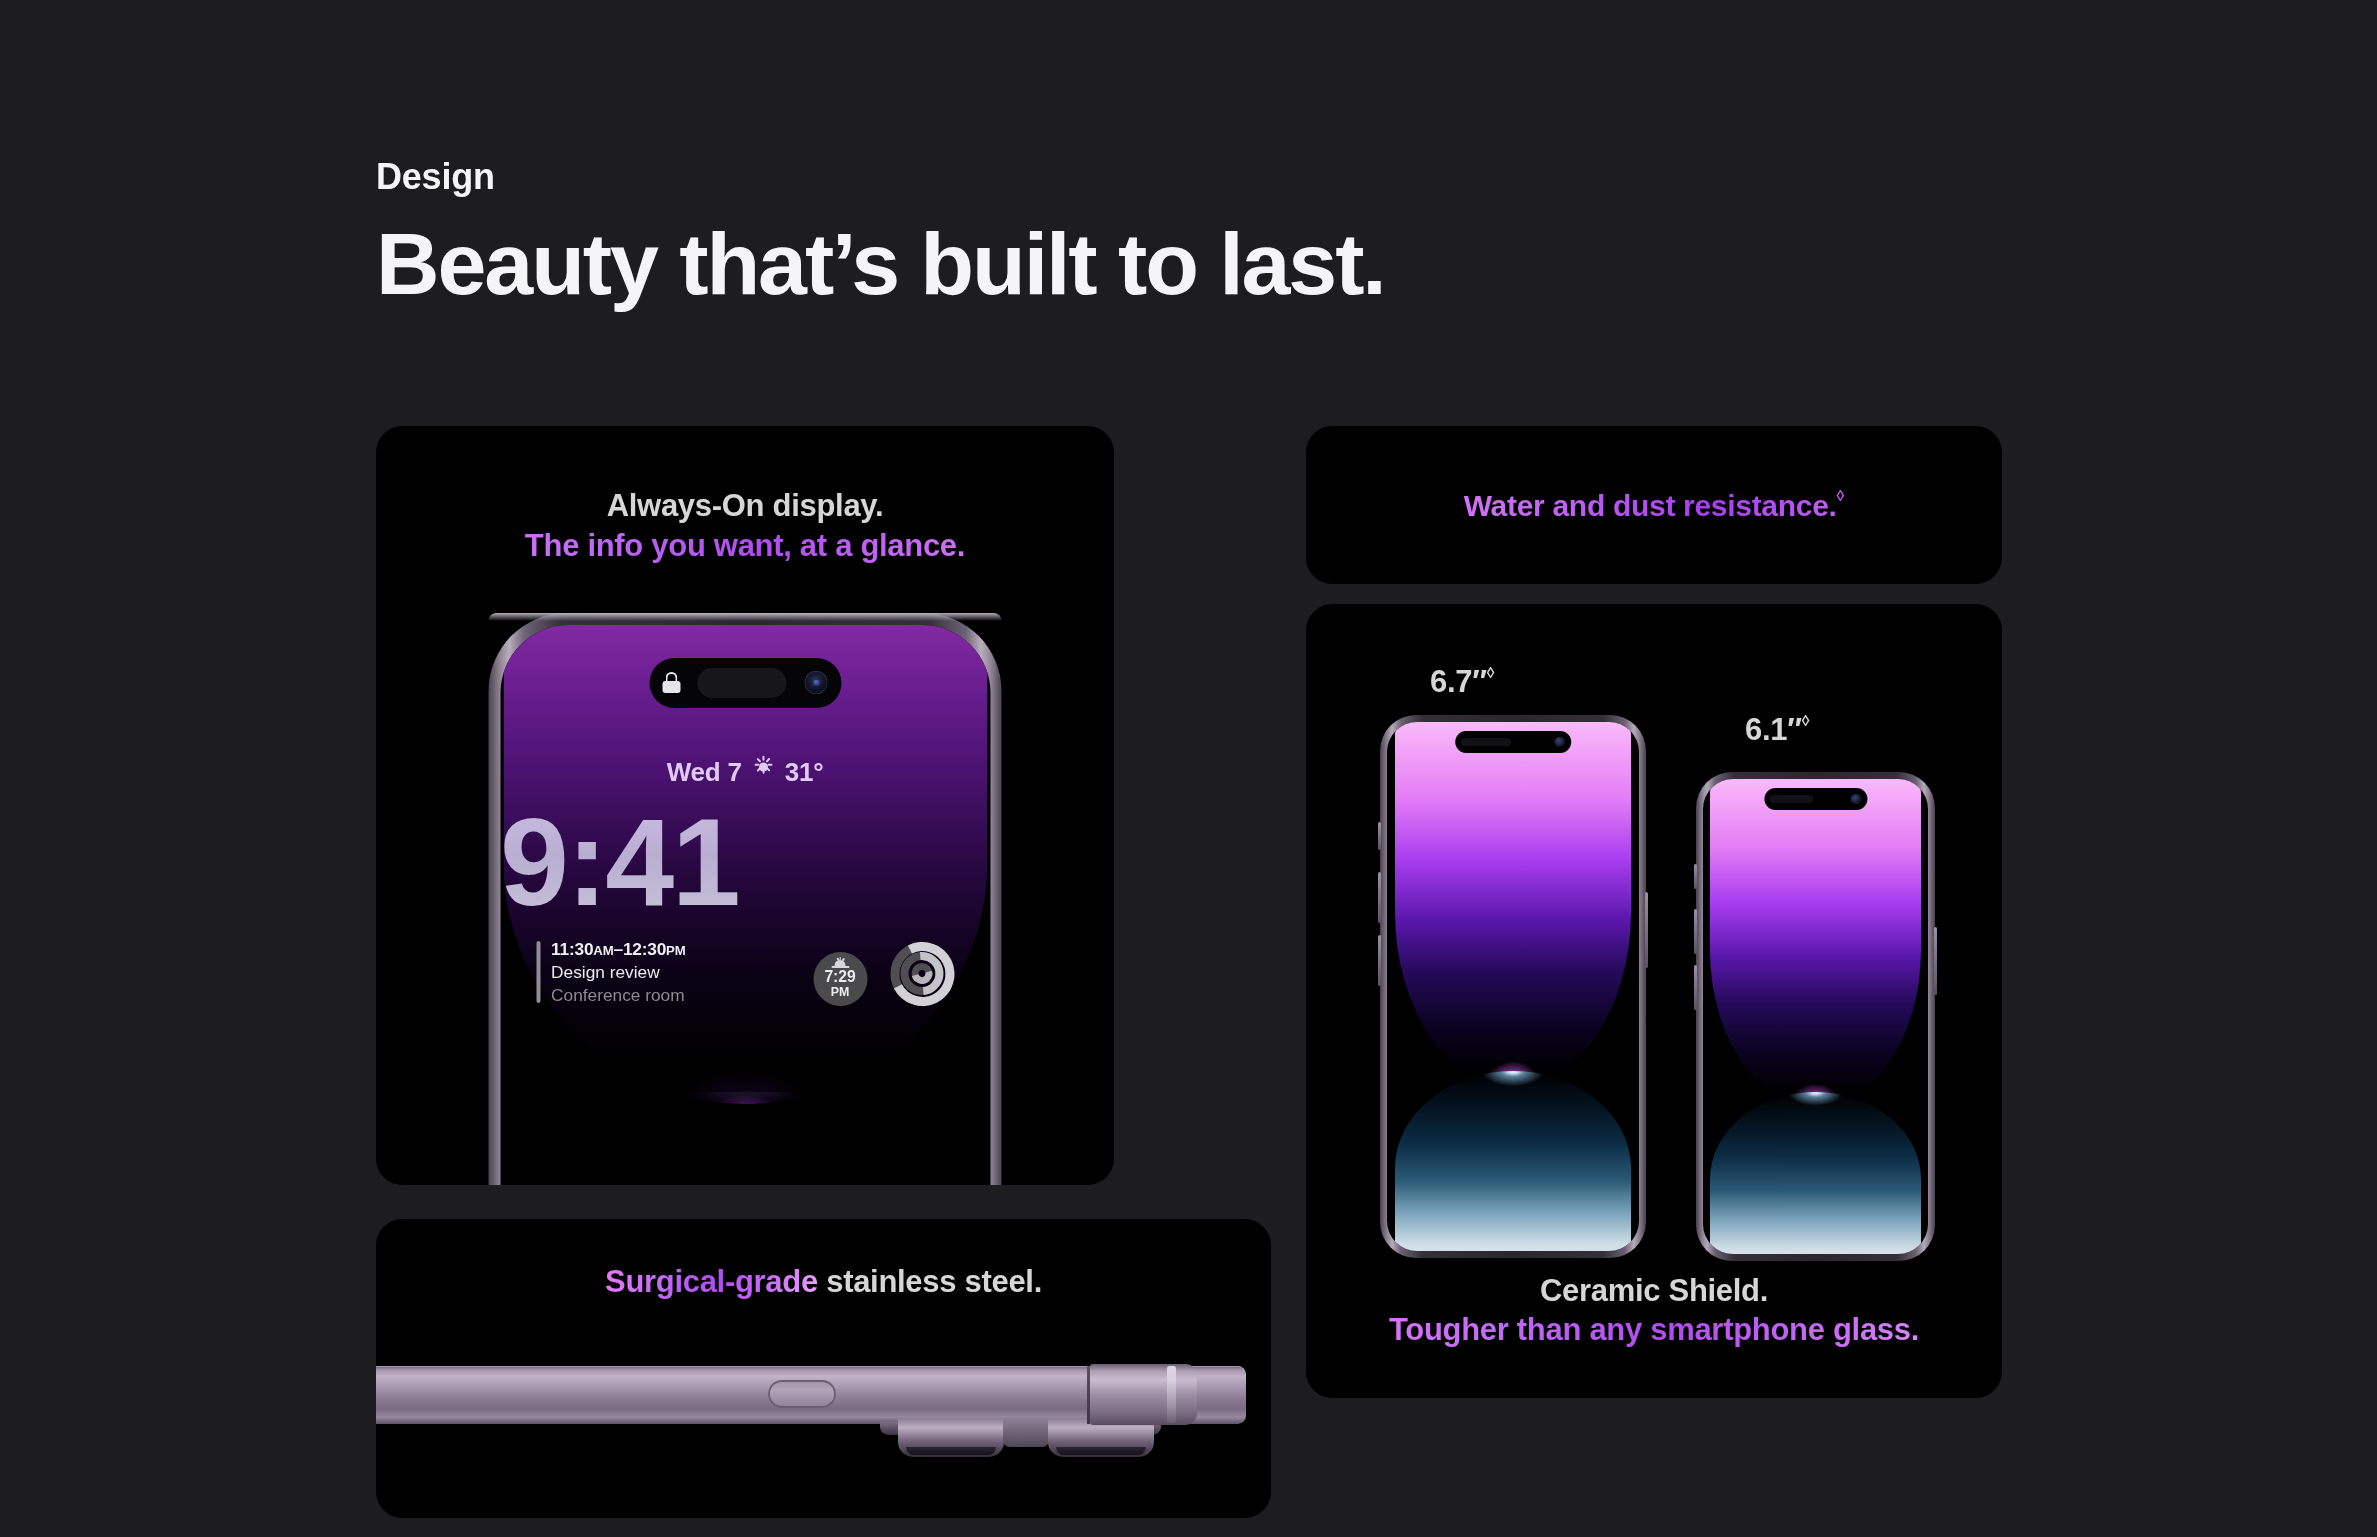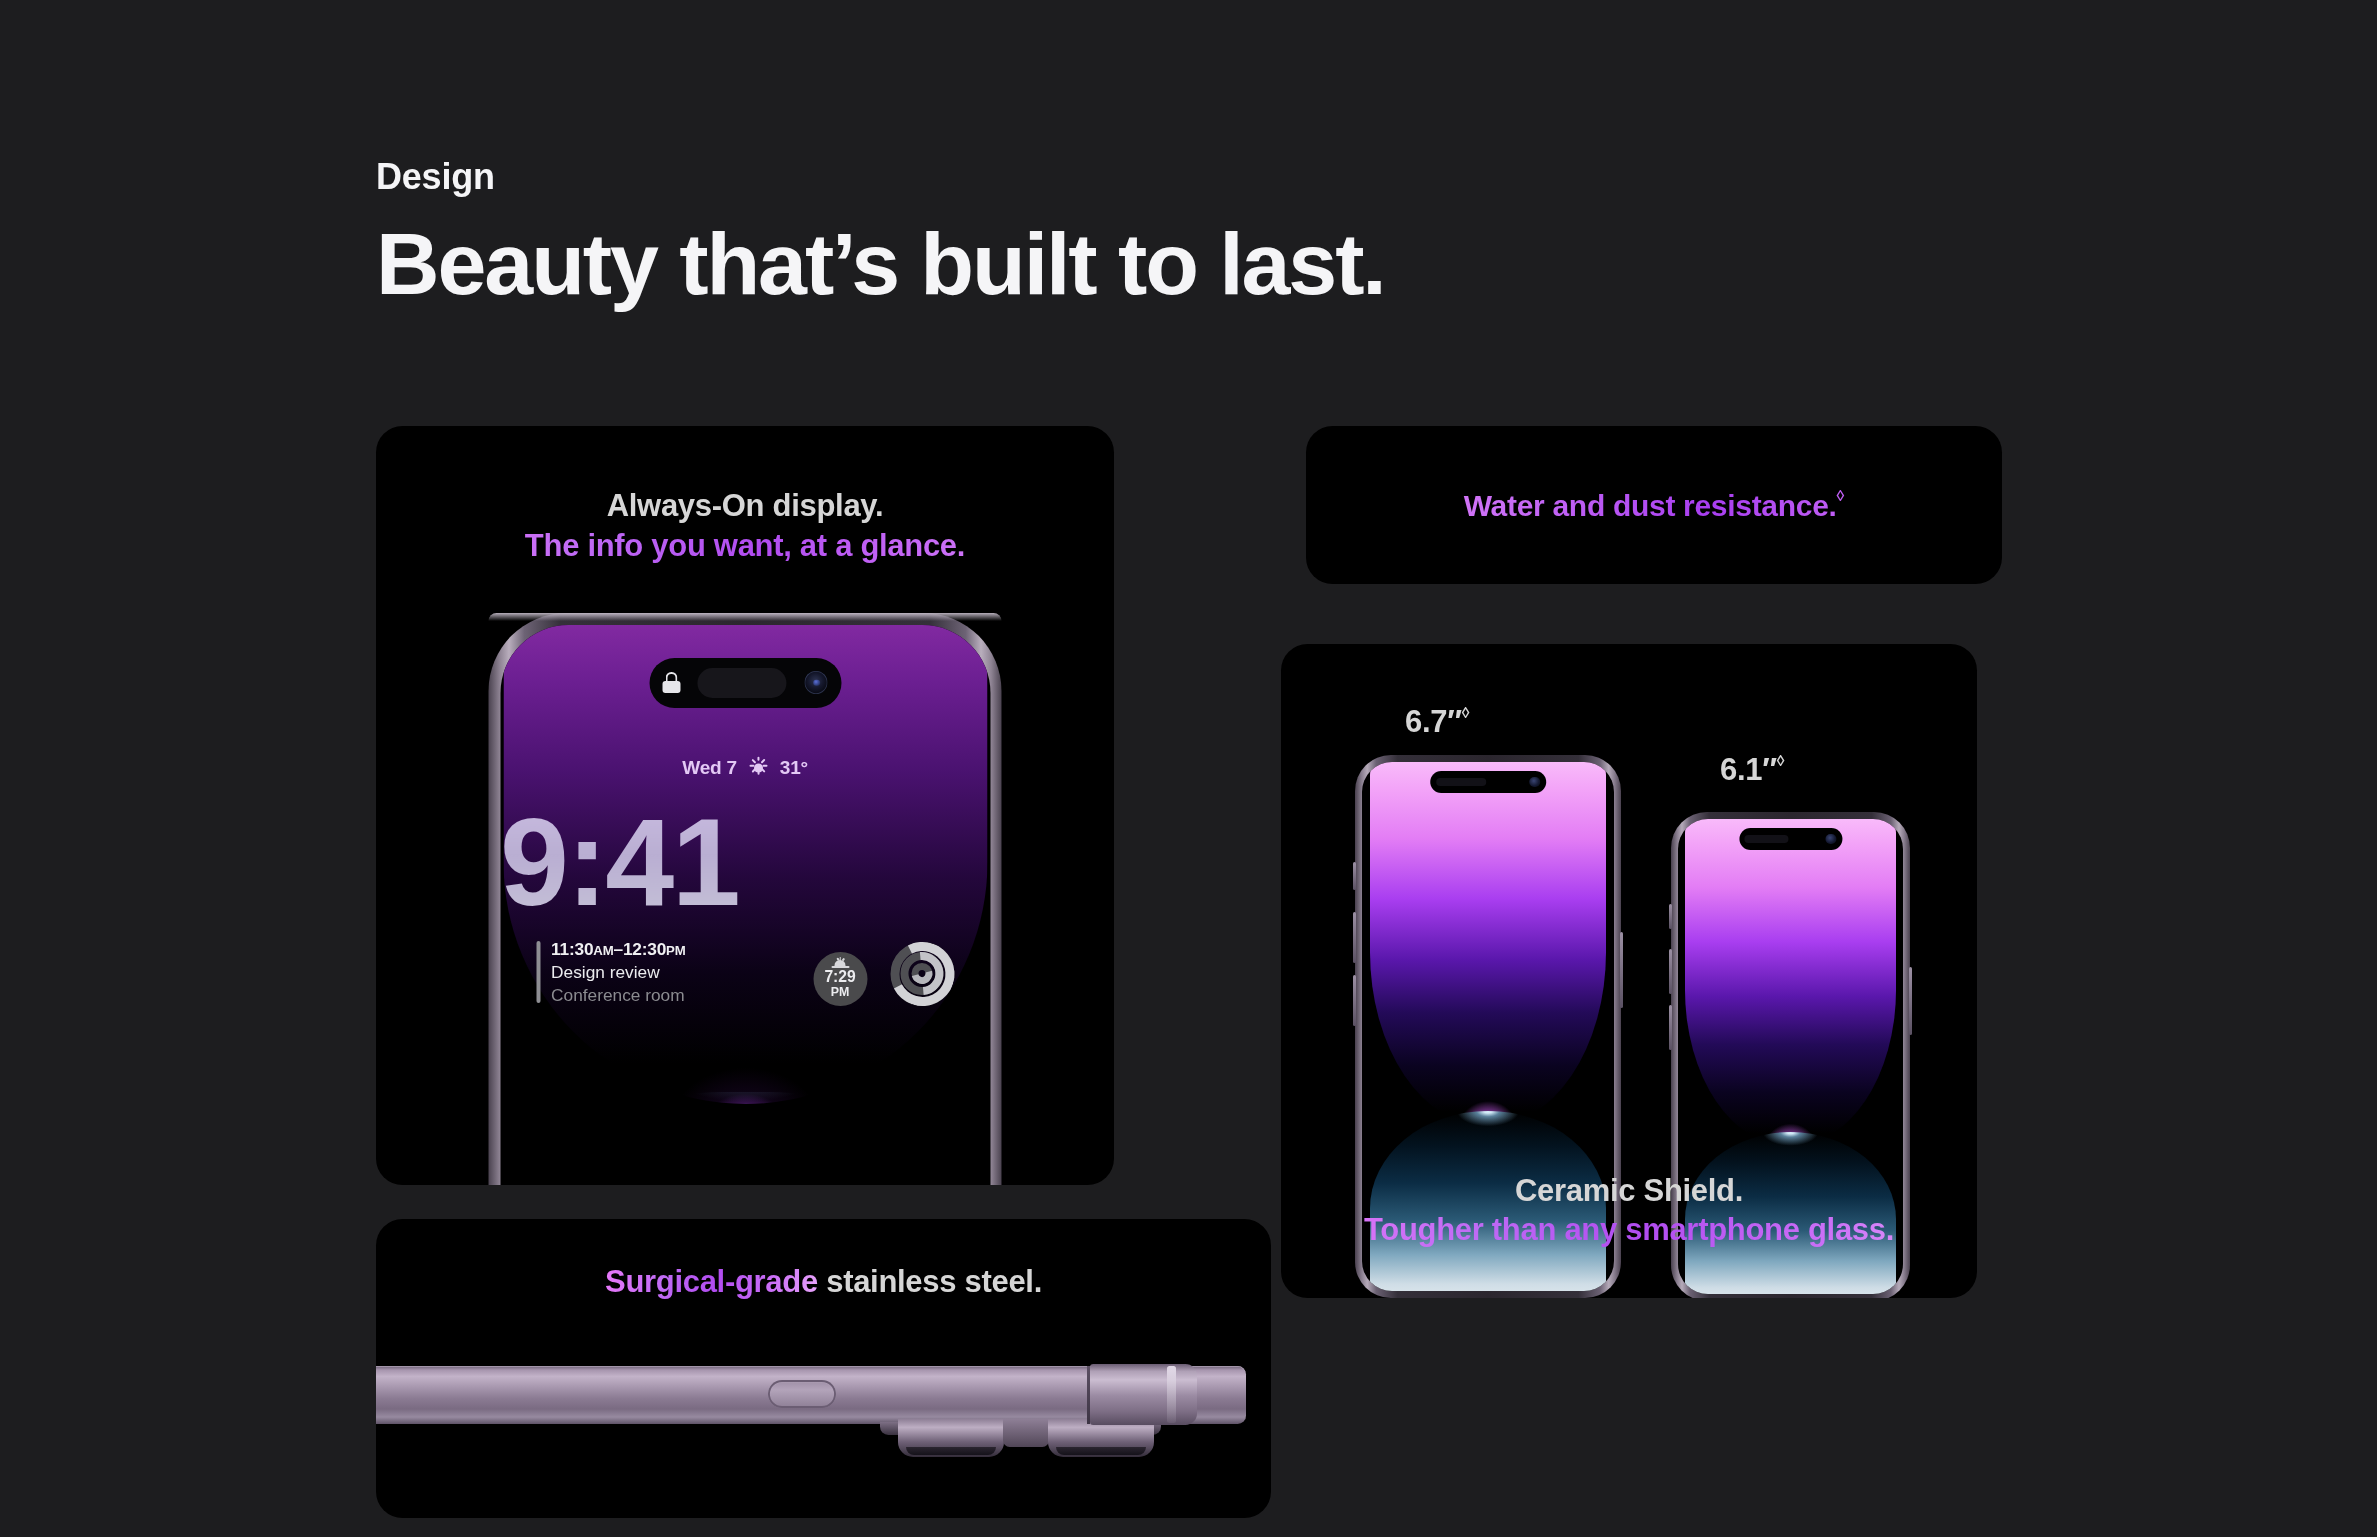--- a/index.html
+++ b/index.html
@@ -46,21 +46,21 @@
     background: #000;
     border-radius: 26.4px;
     overflow: hidden;
   }
 
   
   .card-aod     { left: 0;    top: 0;    width: 738px; height: 759px; }
   .card-steel   { left: 0;    top: 793px; width: 895px; height: 299px; }
   
   .card-water   { left: 930px; top: 0;   width: 696px; height: 158px; }
-  .card-ceramic { left: 905px; top: 178px; width: 696px; height: 654px; margin-top: 40px; }
+  .card-ceramic { left: 930px; top: 178px; width: 696px; height: 794px; }
 
   
   .caption {
     text-align: center;
     font-size: 31px;
     font-weight: 600;
     letter-spacing: -0.3px;
     line-height: 1.28;
   }
   .caption .white { color: #d6d6d6; }
@@ -172,23 +172,23 @@
   .camera::after {
     content: ""; position: absolute; left: 50%; top: 50%;
     transform: translate(-50%,-50%);
     width: 6.6px; height: 6.6px; border-radius: 50%;
     background: radial-gradient(circle at 40% 35%, #5a6fd8, #121a3a);
   }
   
   .aod-date {
     position: absolute; left: 0; right: 0; top: 132px;
     text-align: center;
-    font-size: 19px; font-weight: 600; letter-spacing: -0.2px;
+    font-size: 26px; font-weight: 600; letter-spacing: -0.2px;
     color: #e3c9f5;
-    display: flex; align-items: center; justify-content: center; gap: 10.7px;
+    display: flex; justify-content: center; gap: 10.7px;
   }
   .sun {
     position: relative; display: inline-block; width: 21.5px; height: 21.5px;
   }
   .sun::before {
     content: ""; position: absolute; left: 50%; top: 50%;
     transform: translate(-50%,-50%);
     width: 9px; height: 9px; border-radius: 50%; background: #e3c9f5;
   }
   .sun i {

